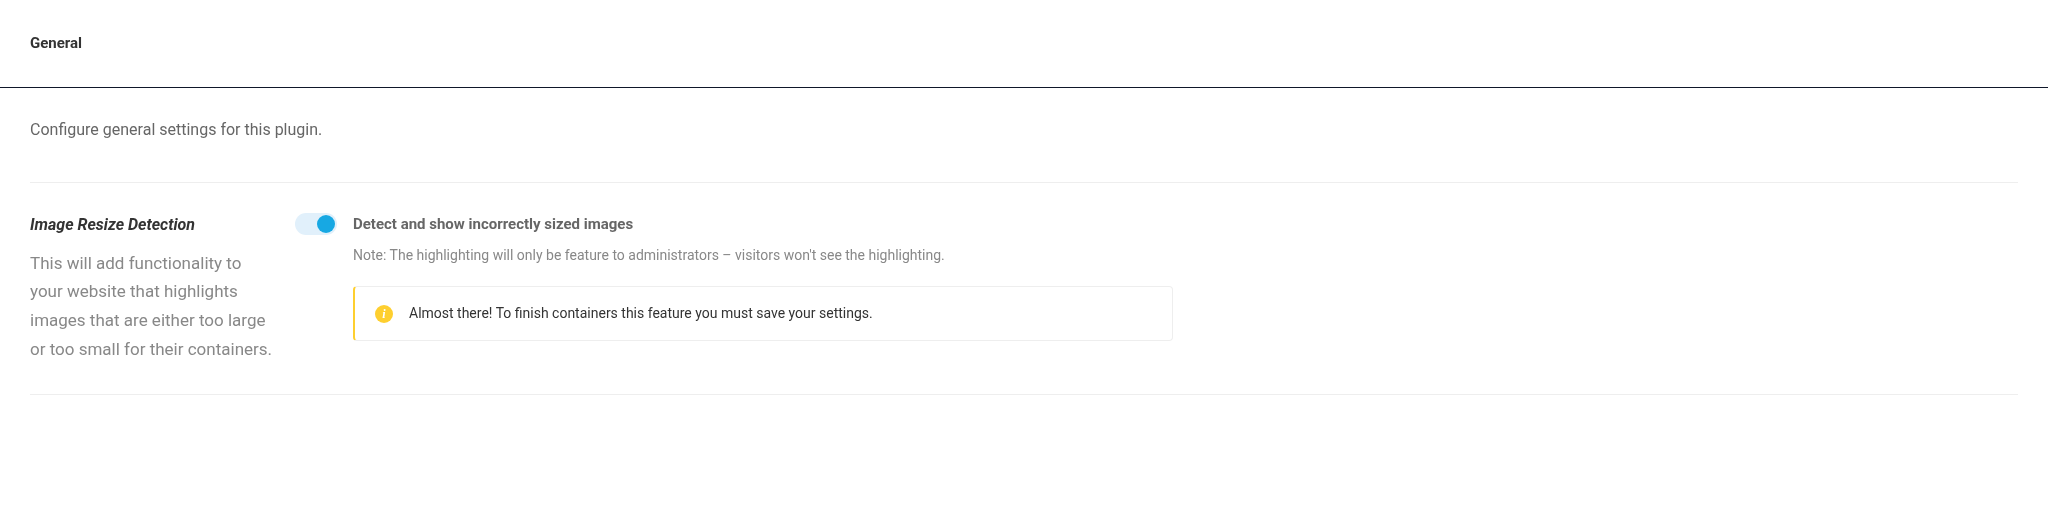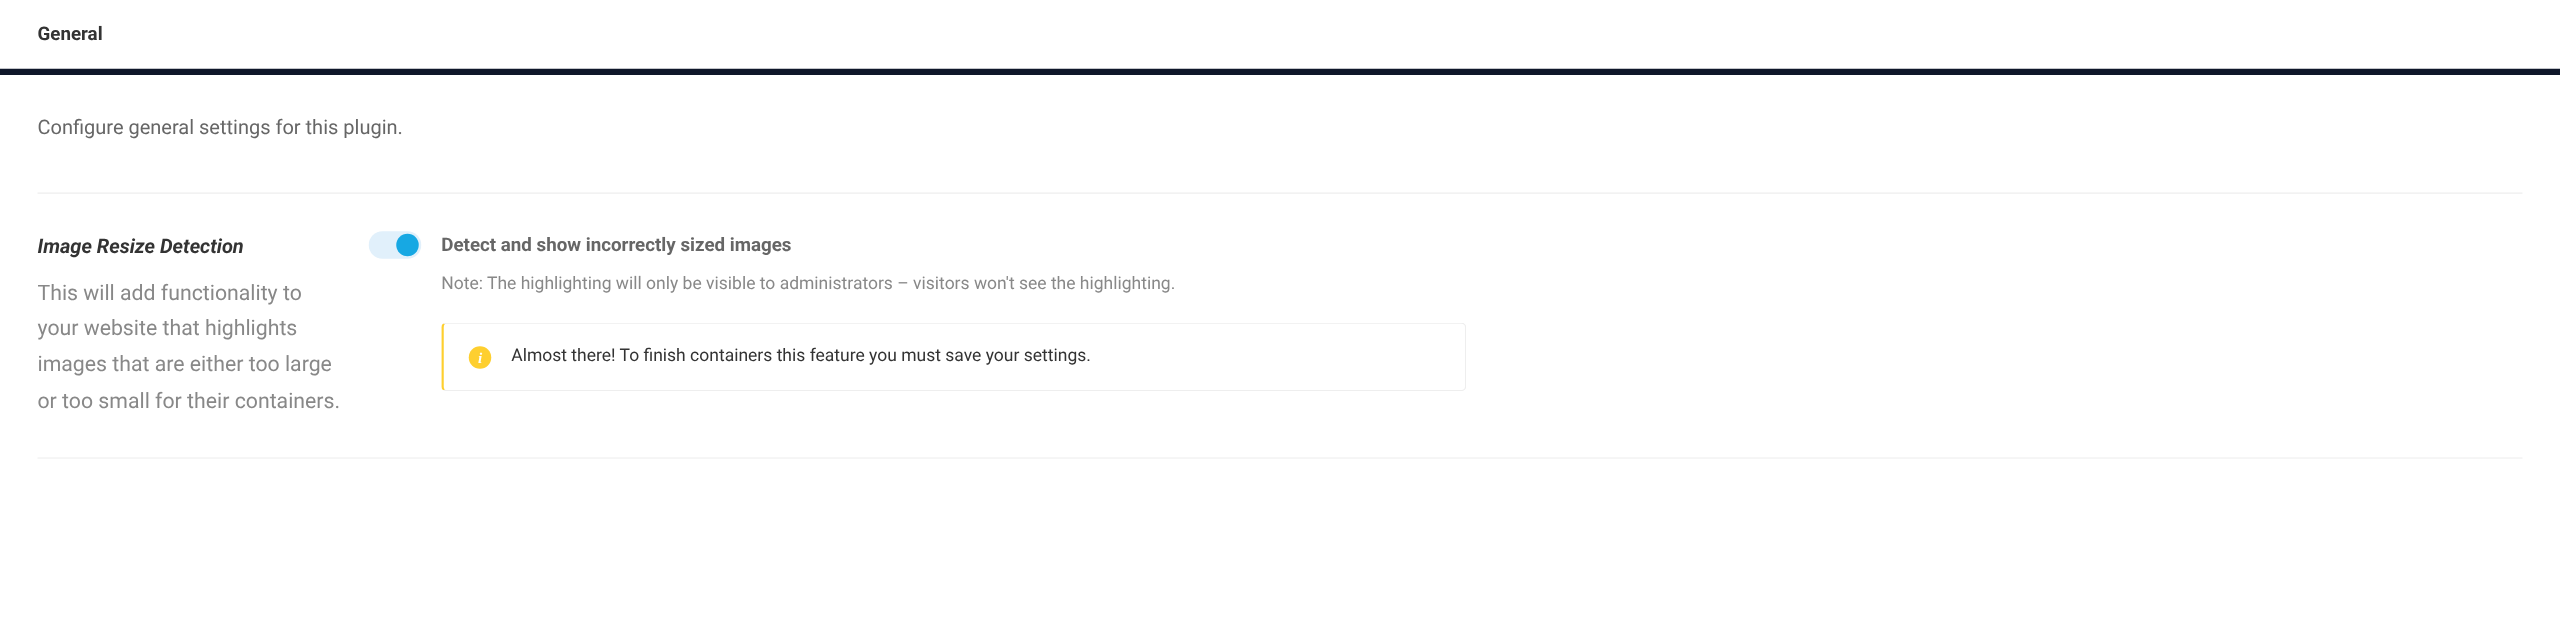--- a/index.html
+++ b/index.html
@@ -8,22 +8,22 @@
       padding: 0;
     }
     body {
       font-family: -apple-system, BlinkMacSystemFont, "Segoe UI", Roboto, "Helvetica Neue", Arial, sans-serif;
       background: #fff;
       color: #333;
       font-size: 15px;
       line-height: 1.5;
     }
     .header {
-      padding: 0 30px;
-      border-bottom: 5px solid #0f172a;
+      padding: 16px 30px;
+      border-bottom: 1px solid #0f172a;
     }
     .header-title {
       font-weight: 700;
       font-size: 15px;
       color: #333;
       padding: 16px 0;
       display: inline-block;
     }
     .content {
       padding: 30px 30px 0 30px;
@@ -145,21 +145,21 @@
       <div class="setting-title">Image Resize Detection</div>
       <div class="setting-desc">This will add functionality to your website that highlights images that are either too large or too small for their containers.</div>
     </div>
     <div class="setting-right">
       <div class="toggle-row">
         <div class="toggle">
           <div class="toggle-knob"></div>
         </div>
         <div class="toggle-label">Detect and show incorrectly sized images</div>
       </div>
-      <div class="toggle-note">Note: The highlighting will only be visible to administrators – visitors won't see the highlighting.</div>
+      <div class="toggle-note">Note: The highlighting will only be feature to administrators – visitors won't see the highlighting.</div>
       <div class="notice">
         <div class="notice-icon">i</div>
         <div class="notice-text">Almost there! To finish containers this feature you must save your settings.</div>
       </div>
     </div>
   </div>
 
   <hr class="divider">
 </div>
 

